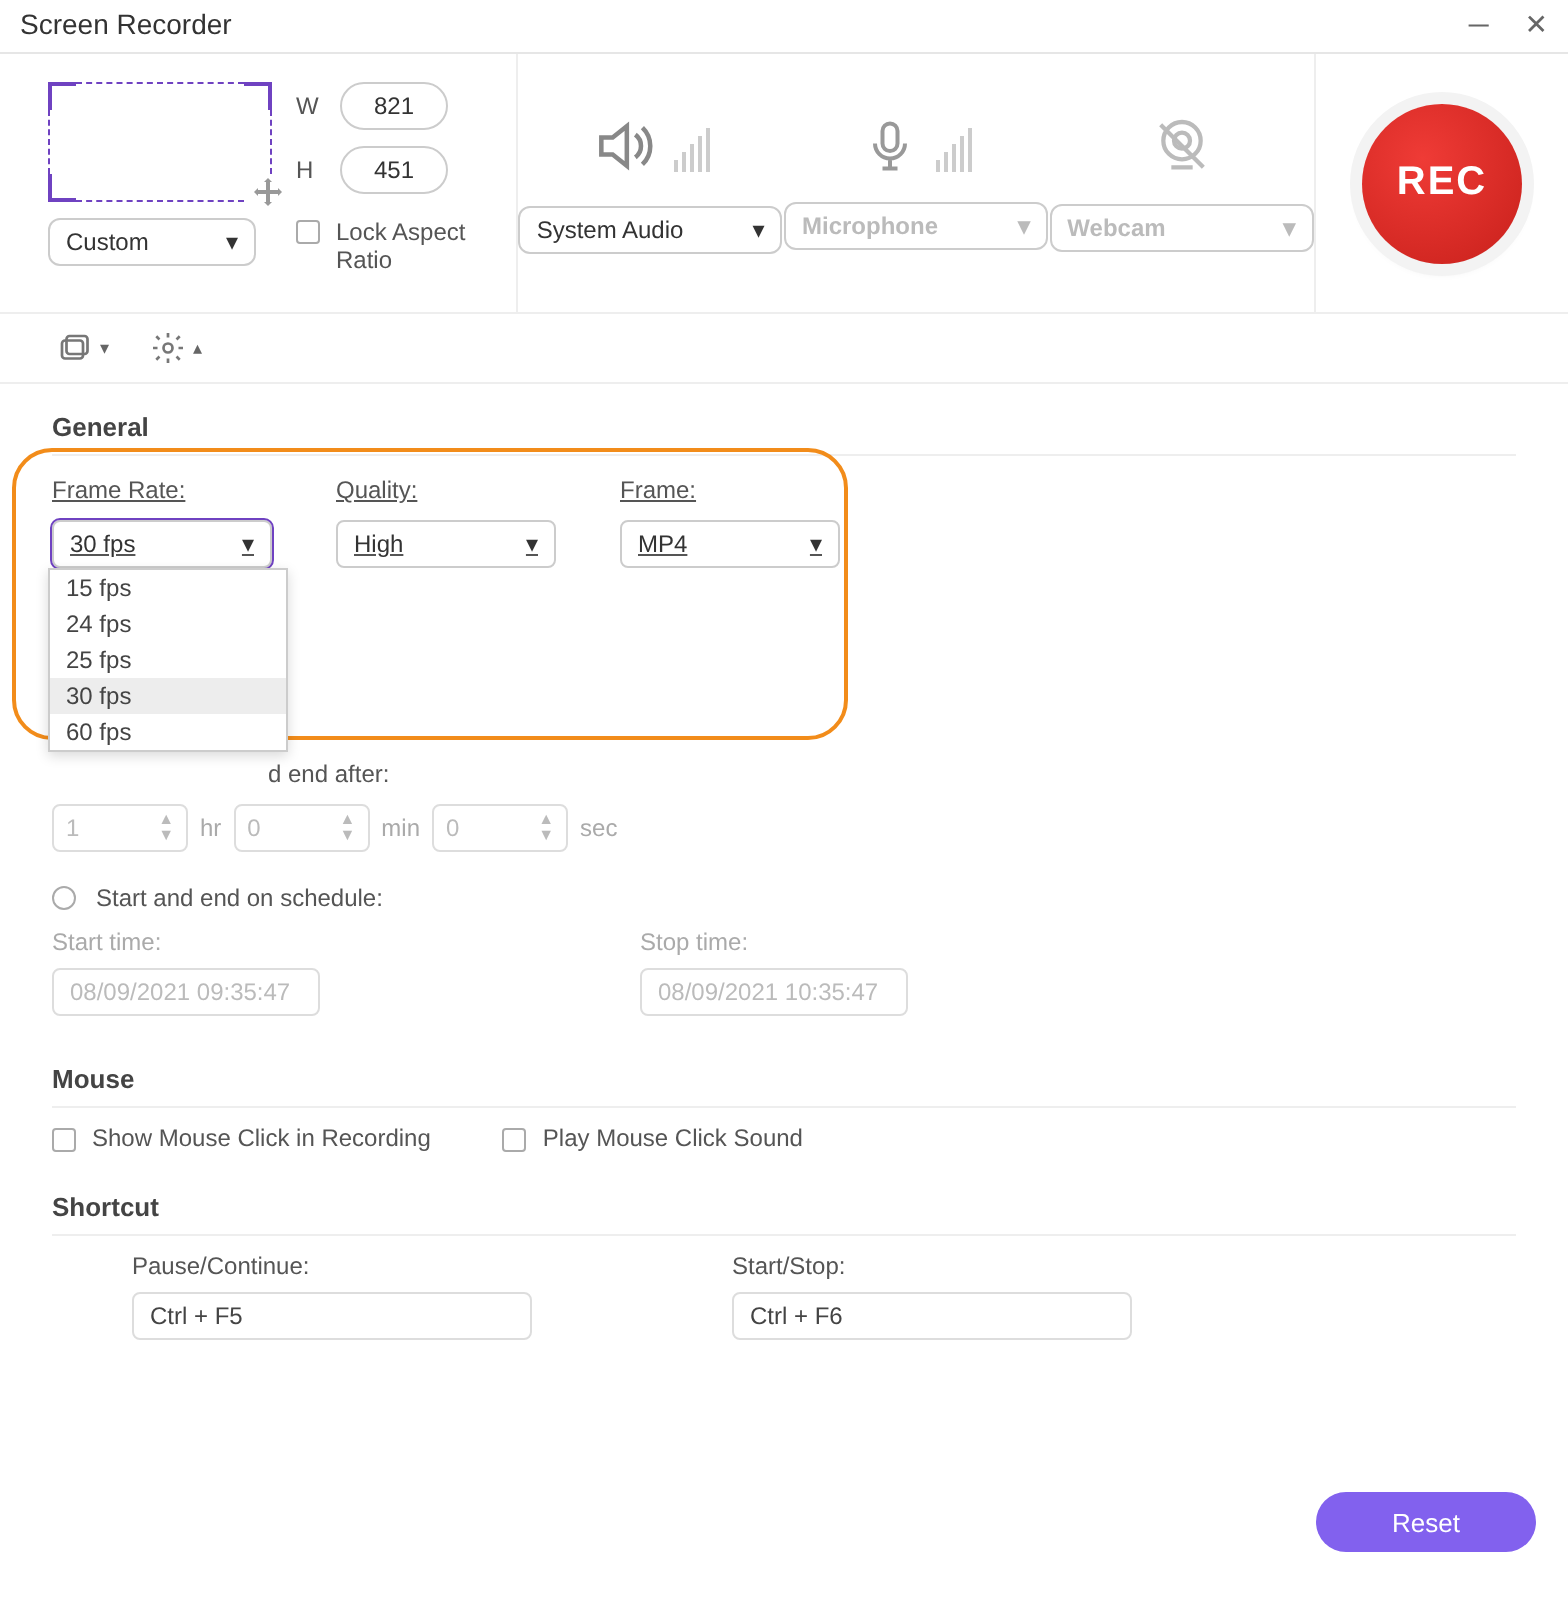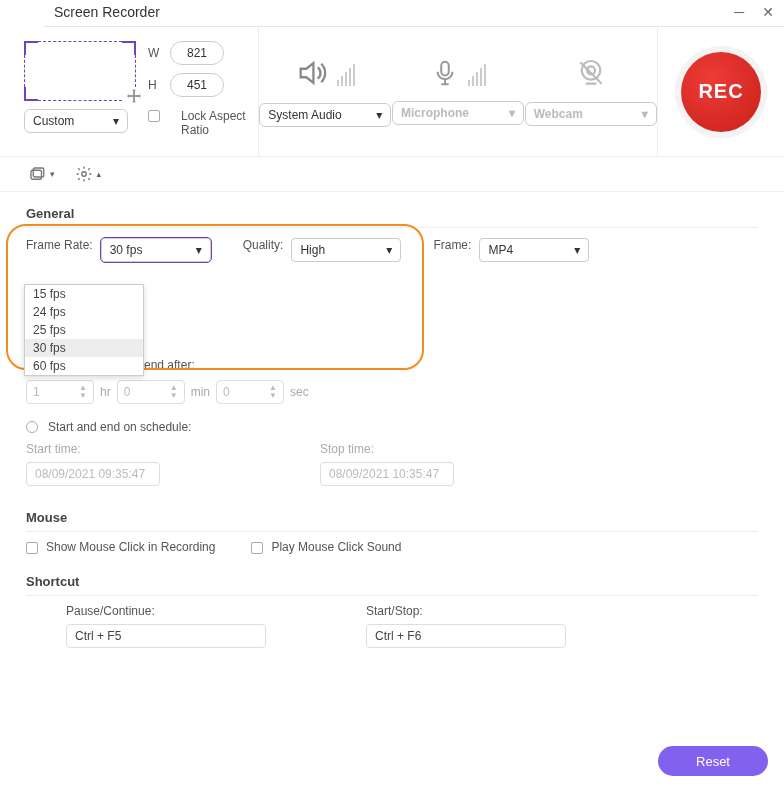--- a/index.html
+++ b/index.html
@@ -1,19 +1,19 @@
 <!DOCTYPE html>
 <html><head>
   <meta charset="utf-8">
   <style>
     * { box-sizing: border-box; font-family: "Segoe UI", Tahoma, sans-serif; }
     body { margin: 0; width: 784px; height: 800px; background: #fff; color: #555; font-size: 12px; overflow: hidden; position: relative; }
 
     
-    .titlebar { display: flex; align-items: center; justify-content: space-between; padding: 4px 10px 6px 10px; border-bottom: 1px solid #e6e6e6; margin-left: 44px; }
+    .titlebar { display: flex; align-items: center; justify-content: space-between; padding: 4px 10px 6px 10px; border-bottom: 1px solid #e6e6e6; }
     .titlebar .title { font-size: 14px; color: #333; }
     .winctl { display: flex; gap: 18px; font-size: 14px; color: #666; }
     .winctl span { cursor: pointer; }
 
     
     .config-row { display: flex; border-bottom: 1px solid #eee; height: 130px; }
     .cap-area { width: 258px; padding: 12px 10px 8px 24px; display: flex; flex-direction: column; gap: 6px; }
     .cap-top { display: flex; gap: 12px; align-items: flex-start; }
     .cap-frame { position: relative; width: 112px; height: 60px; margin-top: 2px; }
     .cap-frame .corner { position: absolute; width: 14px; height: 14px; border: 2px solid #6f42c1; }
@@ -28,21 +28,21 @@
     .cap-frame .dash-right { right: 0; }
     .cap-frame .move { position: absolute; bottom: -6px; right: -6px; color: #808080; }
 
     .dims { display: flex; flex-direction: column; gap: 8px; margin-top: 2px; }
     .dim-row { display: flex; align-items: center; gap: 6px; }
     .dim-row label { color: #555; width: 16px; }
     .dim-input { width: 54px; height: 24px; border: 1px solid #ccc; border-radius: 12px; text-align: center; font-size: 12px; color: #333; }
 
     .cap-lower { display: flex; align-items: flex-start; gap: 20px; margin-top: 2px; }
     .cap-select { width: 112px; height: 24px; border: 1px solid #ccc; border-radius: 6px; padding: 0 8px; display: flex; align-items: center; justify-content: space-between; color: #333; font-size: 12px; cursor: pointer; }
-    .lock-wrap { display: flex; align-items: flex-start; gap: 21px; color: #555; max-width: 100px; line-height: 1.2; }
+    .lock-wrap { display: flex; align-items: flex-start; gap: 8px; color: #555; max-width: 100px; line-height: 1.2; }
     .chk { width: 12px; height: 12px; border: 1px solid #aaa; border-radius: 2px; flex-shrink: 0; margin-top: 1px; }
 
     
     .sources { flex: 1 1 auto; display: flex; border-left: 1px solid #eee; border-right: 1px solid #eee; }
     .source { flex: 1; display: flex; flex-direction: column; align-items: center; justify-content: center; gap: 10px; }
     .icon-lg { color: #888; }
     .level-bars { display: flex; gap: 2px; align-items: flex-end; }
     .level-bars span { width: 2px; background: #ccc; }
     .src-select { width: 132px; height: 24px; border: 1px solid #ccc; border-radius: 6px; padding: 0 8px; display: flex; align-items: center; justify-content: space-between; font-size: 12px; color: #333; cursor: pointer; }
     .src-select.disabled { color: #bbb; font-weight: bold; }
@@ -54,21 +54,21 @@
     .toolbar { display: flex; align-items: center; gap: 20px; padding: 8px 28px; border-bottom: 1px solid #eee; color: #666; }
     .tool { display: flex; align-items: center; gap: 4px; cursor: pointer; }
 
     
     .settings { padding: 14px 26px 0 26px; position: relative; }
     .sect-h { color: #444; font-size: 13px; margin: 0 0 10px 0; border-bottom: 1px solid #eee; padding-bottom: 6px; }
 
     .highlight-box { position: absolute; left: 6px; top: 32px; width: 418px; height: 146px; border: 2px solid #f28c1a; border-radius: 20px; pointer-events: none; }
 
     .gen-row { display: flex; gap: 32px; margin-top: 4px; }
-    .gen-col { display: flex; flex-direction: row; gap: 8px; }
+    .gen-col { display: flex; flex-direction: column; gap: 8px; text-decoration: underline; }
     .gen-col .lbl { color: #555; }
 
     .combo { position: relative; width: 110px; height: 24px; border: 1px solid #ccc; border-radius: 4px; display: flex; align-items: center; justify-content: space-between; padding: 0 8px; font-size: 12px; color: #333; cursor: pointer; }
     .combo.active { outline: 1px solid #6f42c1; }
 
     .fps-dropdown { position: absolute; left: 24px; top: 92px; width: 120px; border: 1px solid #ccc; background: #fff; box-shadow: 0 2px 6px rgba(0,0,0,0.15); z-index: 5; }
     .fps-dropdown .opt { padding: 2px 8px; color: #444; cursor: pointer; }
     .fps-dropdown .opt.sel { background: #ededed; }
 
     .timer-h { color: #444; font-size: 13px; margin: 70px 0 10px 0; border-bottom: 1px solid #eee; padding-bottom: 6px; }

